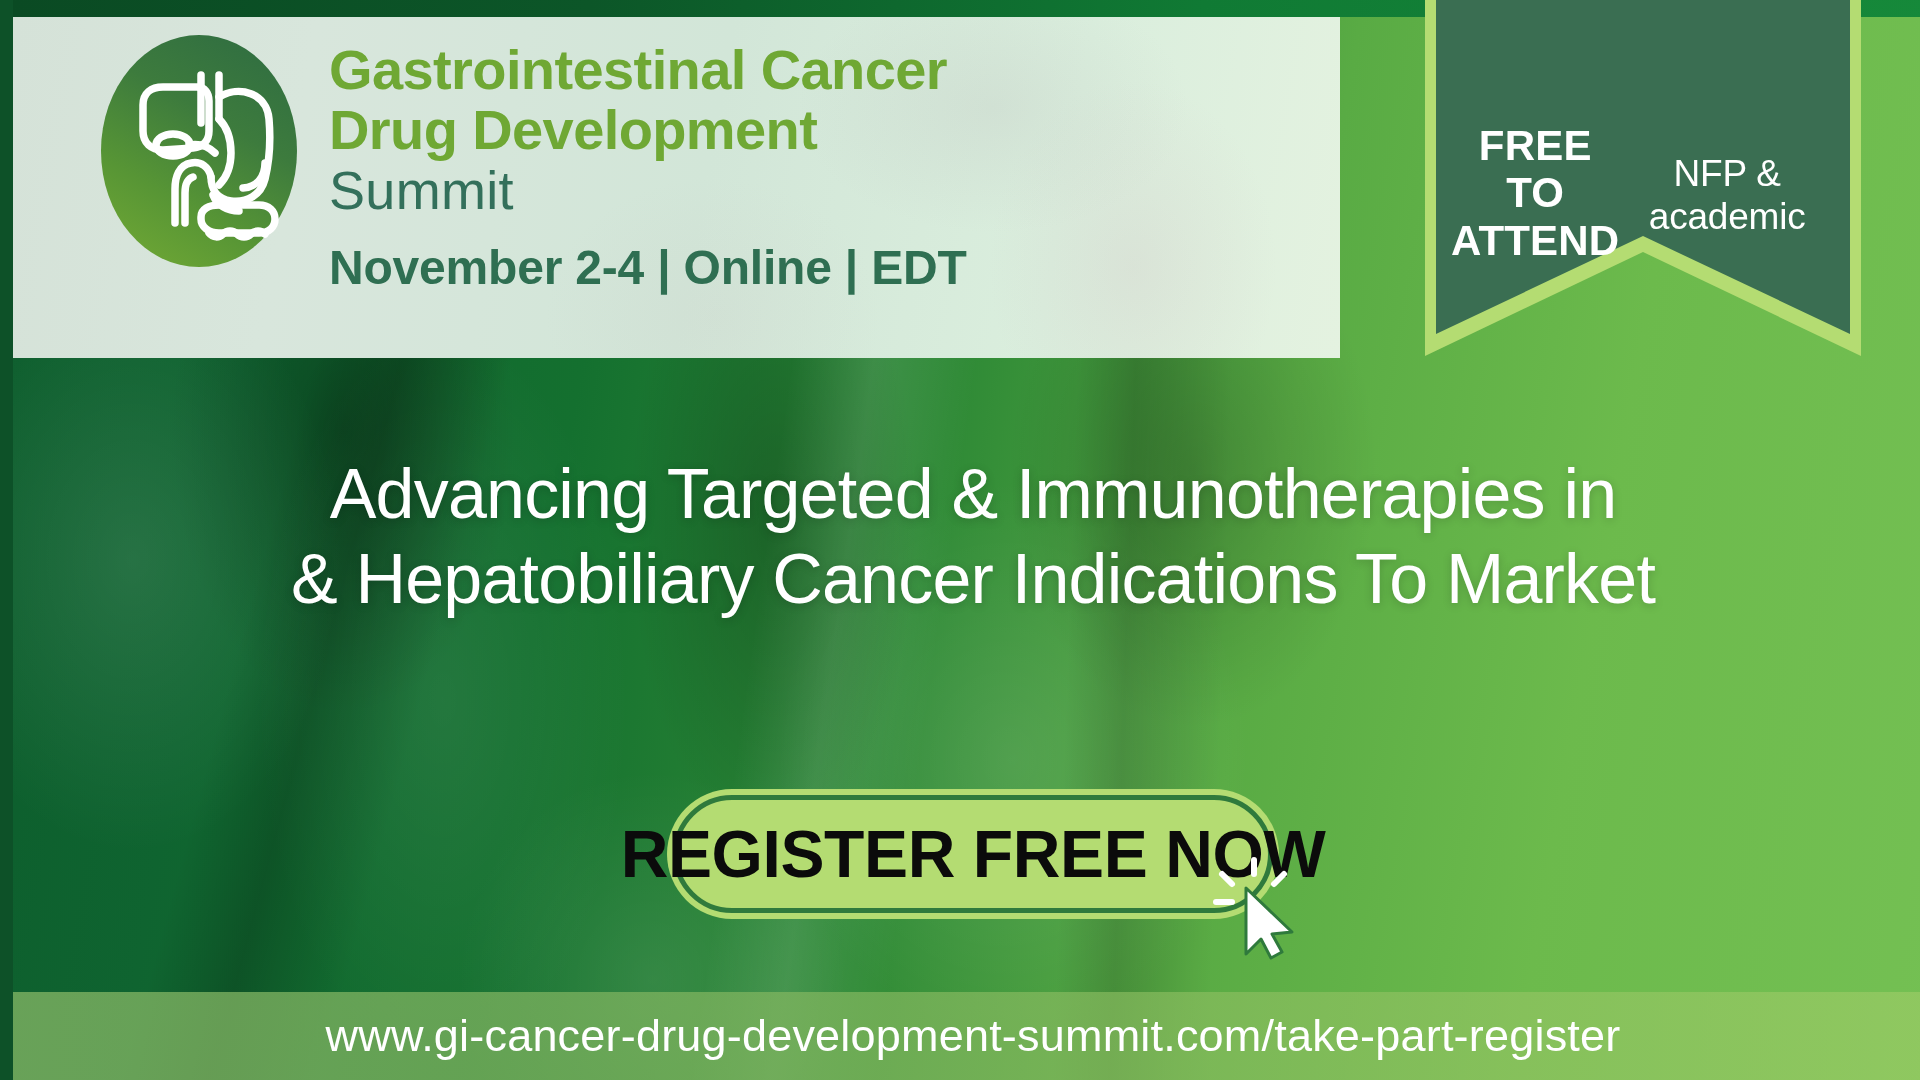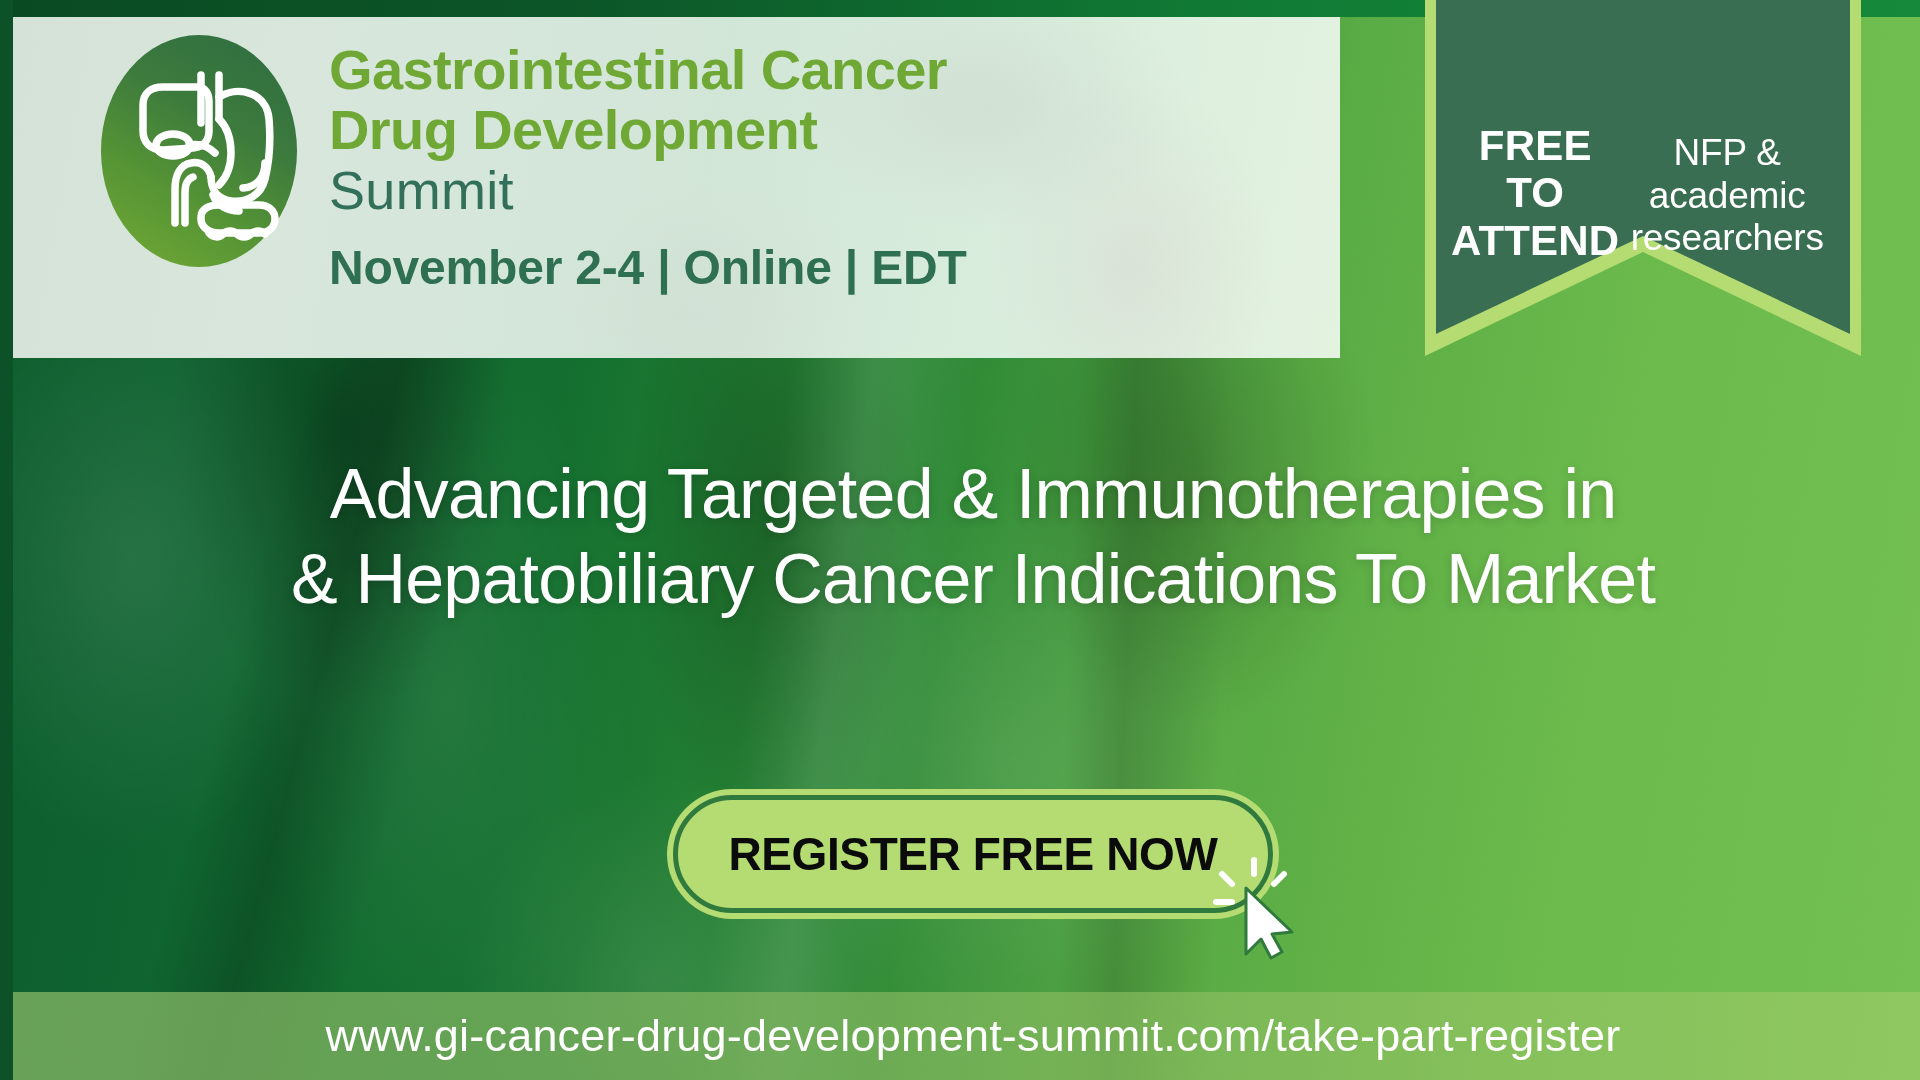--- a/index.html
+++ b/index.html
@@ -184,21 +184,21 @@
     display:inline-flex; align-items:center; justify-content:center;
     width:600px; height:118px;
     border-radius:59px;
     background:#b4dc72;
     border:5px solid #2f7a3c;
     box-shadow:0 0 0 6px #b4dc72;
     cursor:pointer;
   }
   .cta-label {
     font-weight:700;
-    font-size:46px;
+    font-size:66px;
     letter-spacing:-0.4px;
     color:#0b0b0b;
     white-space:nowrap;
   }
   .cursor-icon {
     position:absolute;
     right:-34px; bottom:-52px;
     width:96px; height:116px;
     pointer-events:none;
   }
@@ -297,21 +297,20 @@
 
       <path d="M11 -10 L425 -10 L425 334 L218 236 L11 334 Z" fill="#3a6e52"></path>
     </svg>
     <div class="ribbon-text">
       <div class="ribbon-head">
         <div>FREE TO</div>
         <div>ATTEND</div>
       </div>
       <div class="ribbon-sub">
         <div>NFP &amp; academic</div>
-        <div>researchers</div>
       </div>
     </div>
   </div>
 
   <div class="headline">
     <div>Advancing Targeted &amp; Immunotherapies in</div>
     <div>&amp; Hepatobiliary Cancer Indications To Market</div>
   </div>
 
   <div class="cta-wrap">

